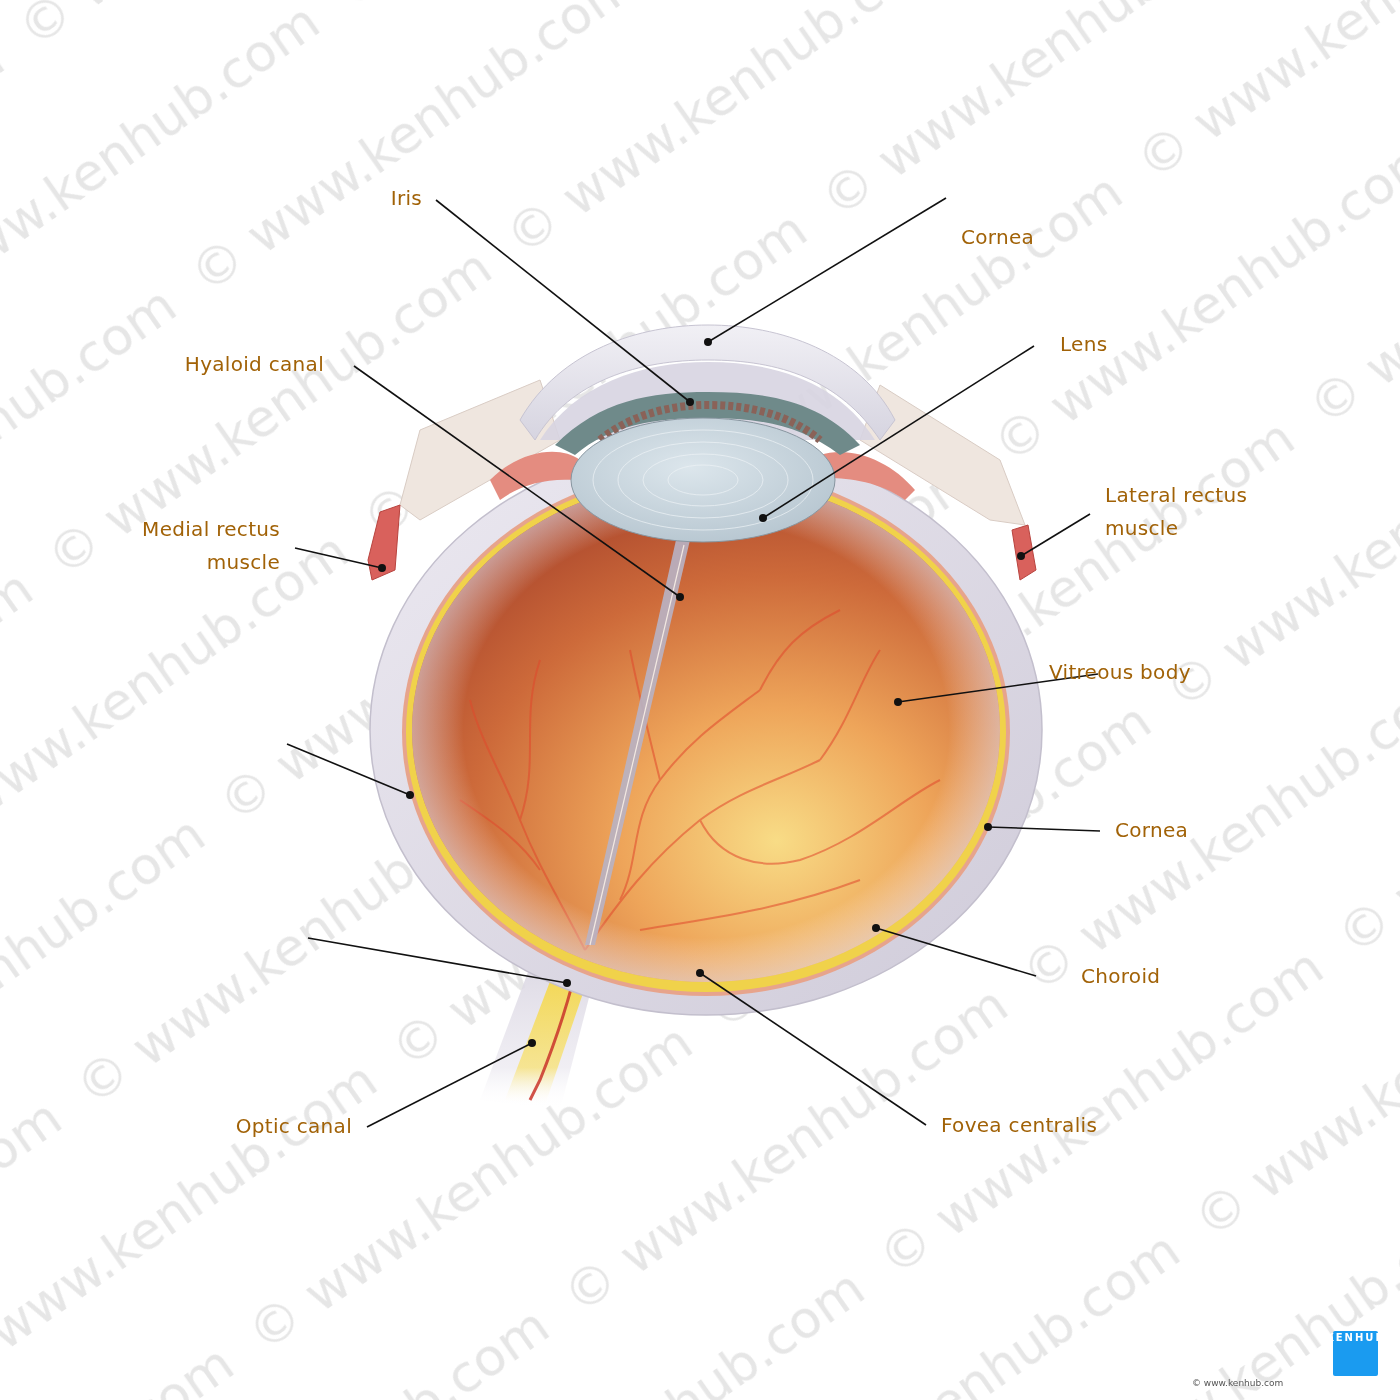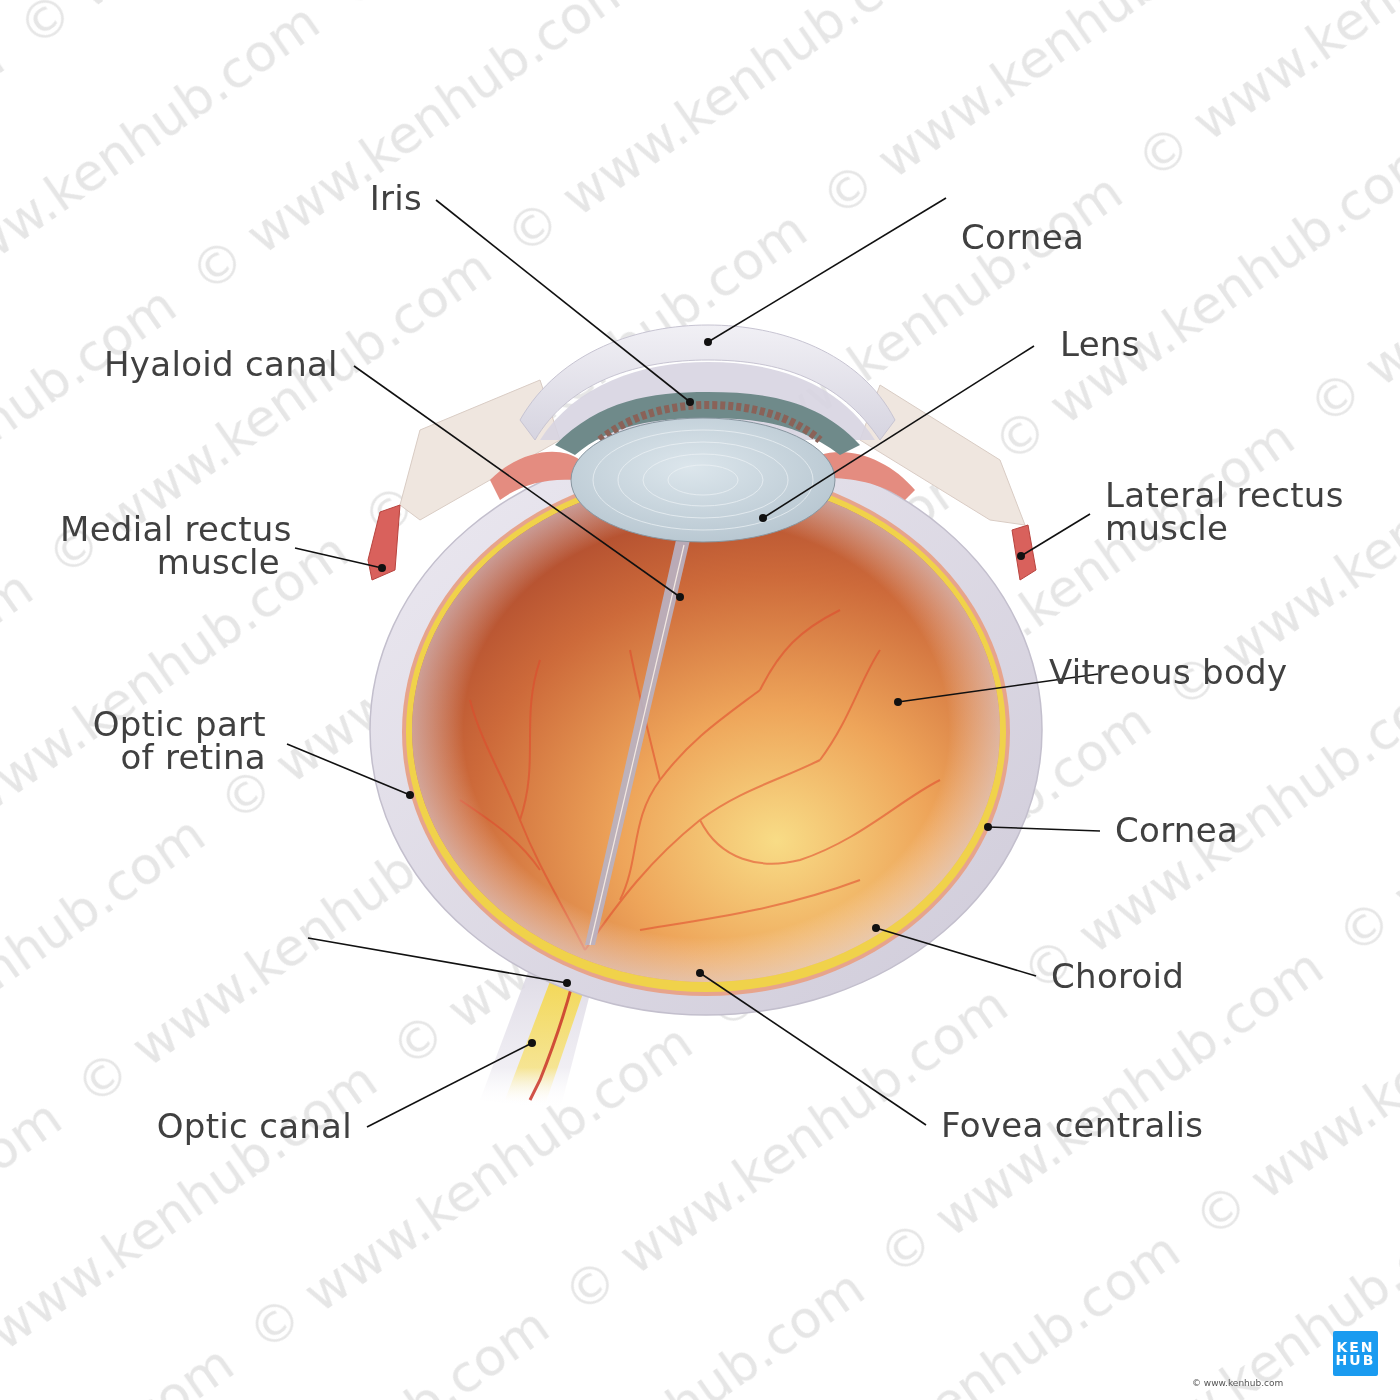--- a/index.html
+++ b/index.html
@@ -1,28 +1,28 @@
 <!DOCTYPE html>
 <html><head>
 <meta charset="utf-8">
 <style>
   html, body { margin: 0; padding: 0; background: #ffffff; }
   body { width: 1400px; height: 1400px; position: relative; overflow: hidden;
          font-family: "DejaVu Sans", "Liberation Sans", sans-serif; }
   #stage { position: absolute; left: 0; top: 0; width: 1400px; height: 1400px; }
   .watermark { position: absolute; left: 0; top: 0; width: 1400px; height: 1400px; pointer-events: none; }
-  .label { position: absolute; font-size: 34px; line-height: 33px; color: #404040; letter-spacing: 0.3px; white-space: nowrap; }
+  .label { position: absolute; font-size: 20px; line-height: 33px; color: #a16207; letter-spacing: 0.3px; white-space: nowrap; }
   .label.right-align { text-align: right; }
   .label.left-align { text-align: left; }
   .label span { display: block; }
   #leaders { position: absolute; left: 0; top: 0; }
   .brand { position: absolute; left: 1333px; top: 1331px; width: 45px; height: 45px;
-           background: #1a9bf0; border-radius: 2px; color: #fff; font-size: 14px; font-weight: bold;
+           background: #1a9bf0; border-radius: 2px; color: #fff; font-size: 10px; font-weight: bold;
            line-height: 13px; text-align: center; letter-spacing: 2px; display: flex;
-           flex-direction: column; justify-content: center; }
+           flex-direction: row; justify-content: center; }
   .brand span { display: block; }
   .copyright { position: absolute; left: 1192px; top: 1378px; font-size: 9px; color: #555; }
 </style>
 </head>
 <body>
 
 <div id="stage">
 
   <svg class="watermark" width="1400" height="1400" viewBox="0 0 1400 1400">
     <defs>
@@ -178,28 +178,24 @@
     <span>Medial rectus</span>
     <span>muscle</span>
   </div>
   <div class="label left-align" style="left:1105px; top:479px;">
     <span>Lateral rectus</span>
     <span>muscle</span>
   </div>
   <div class="label left-align" style="left:1049px; top:656px;">
     <span>Vitreous body</span>
   </div>
-  <div class="label right-align" style="left:80px; top:708px; width:186px;">
-    <span>Optic part</span>
-    <span>of retina</span>
-  </div>
   <div class="label left-align" style="left:1115px; top:814px;">
     <span>Cornea</span>
   </div>
-  <div class="label left-align" style="left:1051px; top:960px;">
+  <div class="label left-align" style="left:1081px; top:960px;">
     <span>Choroid</span>
   </div>
   <div class="label right-align" style="left:150px; top:1110px; width:202px;">
     <span>Optic canal</span>
   </div>
   <div class="label left-align" style="left:941px; top:1109px;">
     <span>Fovea centralis</span>
   </div>
 
   <div class="brand">

